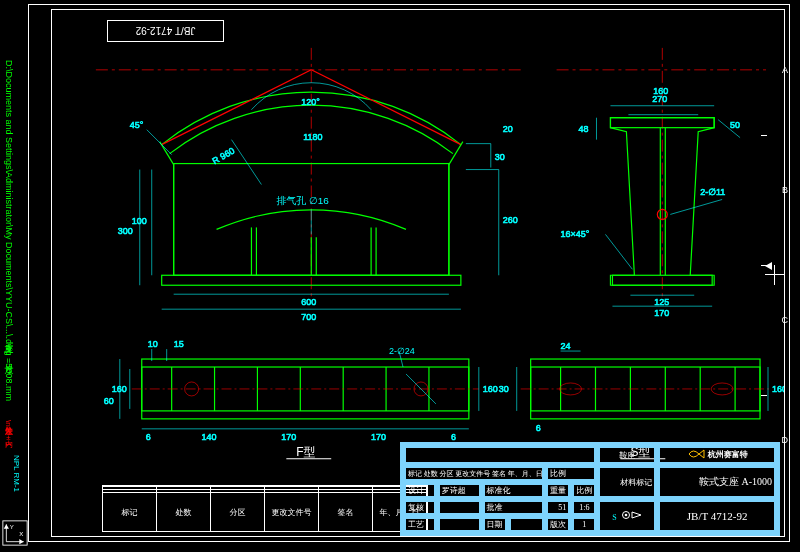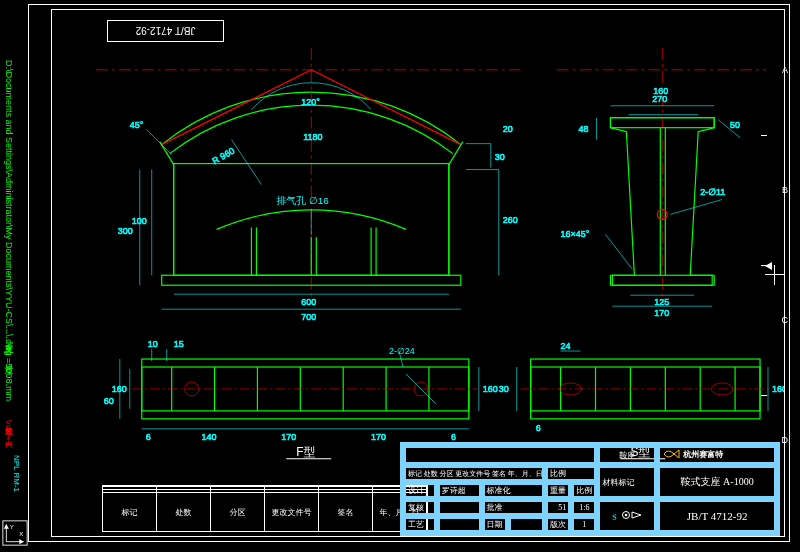--- a/index.html
+++ b/index.html
@@ -121,21 +121,21 @@
     overflow: hidden;
     white-space: nowrap;
     font-family: Liberation Serif, serif;
   }
   .cyan-text { color: #0ff; }
   .green-text { color: #0f0; }
   .company {
     color: #ffbf00;
     font-size: 11px;
     font-weight: bold;
-    text-align: left;
+    text-align: center;
   }
   .logo-fish {
     display: inline-block;
     color: #ffbf00;
     vertical-align: middle;
     margin-right: 3px;
   }
   
   .revblock {
     position: absolute;
@@ -443,22 +443,22 @@
                       <path d="M2,6 Q6,0 12,6 Q6,12 2,6 M12,6 L17,2 L17,10 Z" fill="none" stroke="#ffbf00" stroke-width="1"></path>
                     </svg>
               </span><span>杭州赛富特</span>
             </td>
           </tr>
           <tr style="height:19%">
             <td colspan="4" style="font-size:7px">
               <span>标记</span>&nbsp;<span>处数</span>&nbsp;<span>分区</span>&nbsp;<span>更改文件号</span>&nbsp;<span>签名</span>&nbsp;<span>年、月、日</span>
             </td>
             <td colspan="2">比例</td>
-            <td rowspan="2" style="text-align:left">材料标记</td>
-            <td rowspan="2" class="green-text" style="text-align:center;font-size:10px">鞍式支座 A-1000</td>
+            <td rowspan="2" style="text-align:right">材料标记</td>
+            <td rowspan="2" class="green-text" style="text-align:right;font-size:10px">鞍式支座 A-1000</td>
           </tr>
           <tr style="height:19%">
             <td>设计</td>
             <td class="cyan-text">罗诗超</td>
             <td colspan="2">标准化</td>
             <td>重量</td>
             <td>比例</td>
           </tr>
           <tr style="height:19%">
             <td>复核</td>

